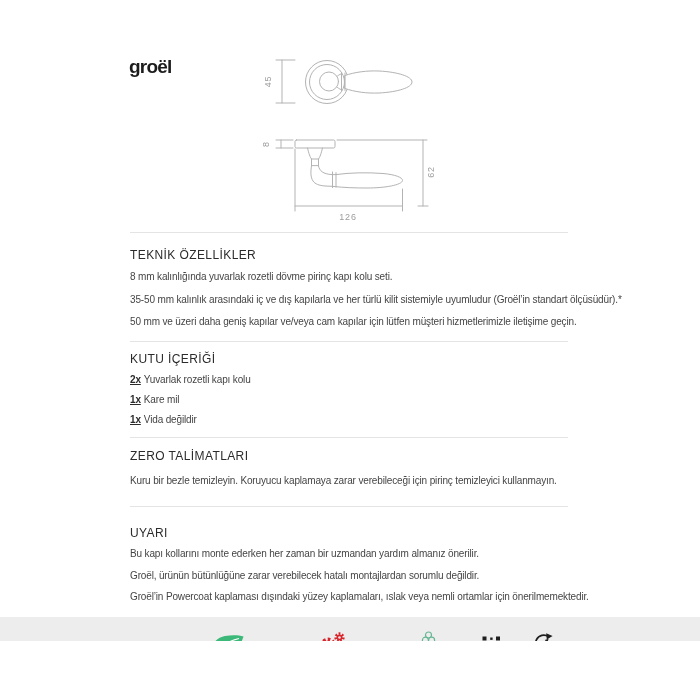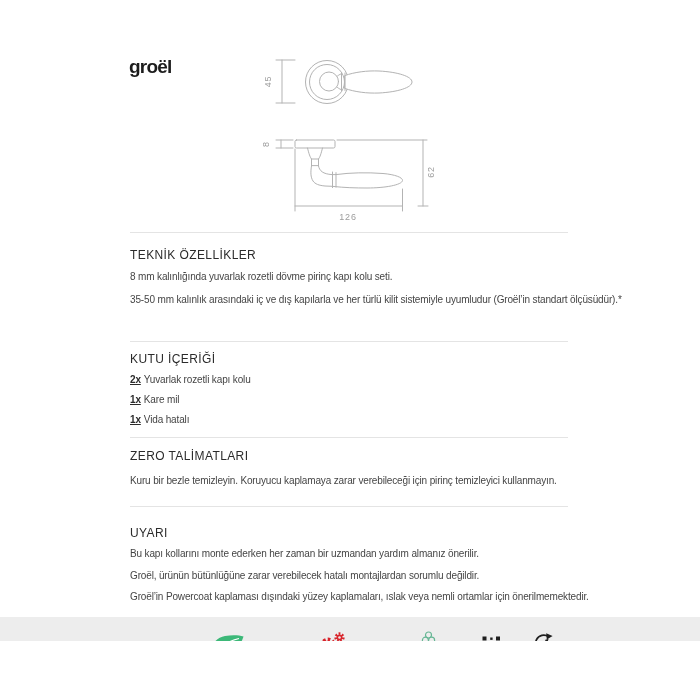--- a/index.html
+++ b/index.html
@@ -88,32 +88,33 @@
       <line x1="40" y1="161" x2="147.5" y2="161"></line>
       <text class="dimlabel" stroke="none" text-anchor="middle" x="93" y="175">126</text>
     </g>
   </svg>
 
   <div class="divider" style="top:232px"></div>
 
   <div class="h-section" style="top:248px">TEKNİK ÖZELLİKLER</div>
   <div class="p-body" style="top:271px">8 mm kalınlığında yuvarlak rozetli dövme pirinç kapı kolu seti.</div>
   <div class="p-body" style="top:294px">35-50 mm kalınlık arasındaki iç ve dış kapılarla ve her türlü kilit sistemiyle uyumludur (Groël’in standart ölçüsüdür).*</div>
+  <div class="p-body" style="top:316px">50 mm ve üzeri daha geniş kapılar ve/veya cam kapılar için lütfen müşteri hizmetlerimizle iletişime geçin.</div>
 
   <div class="divider" style="top:341px"></div>
 
   <div class="h-section" style="top:352px">KUTU İÇERİĞİ</div>
   <div class="p-body" style="top:374px">
     <b>2x</b><span>Yuvarlak rozetli kapı kolu</span>
   </div>
   <div class="p-body" style="top:394px">
     <b>1x</b><span>Kare mil</span>
   </div>
   <div class="p-body" style="top:414px">
-    <b>1x</b><span>Vida hatalı</span>
+    <b>1x</b><span>Vida değildir</span>
   </div>
 
   <div class="divider" style="top:437px"></div>
 
   <div class="h-section" style="top:449px">ZERO TALİMATLARI</div>
   <div class="p-body" style="top:475px">Kuru bir bezle temizleyin. Koruyucu kaplamaya zarar verebileceği için pirinç temizleyici kullanmayın.</div>
 
   <div class="divider" style="top:506px"></div>
 
   <div class="h-section" style="top:526px">UYARI</div>

